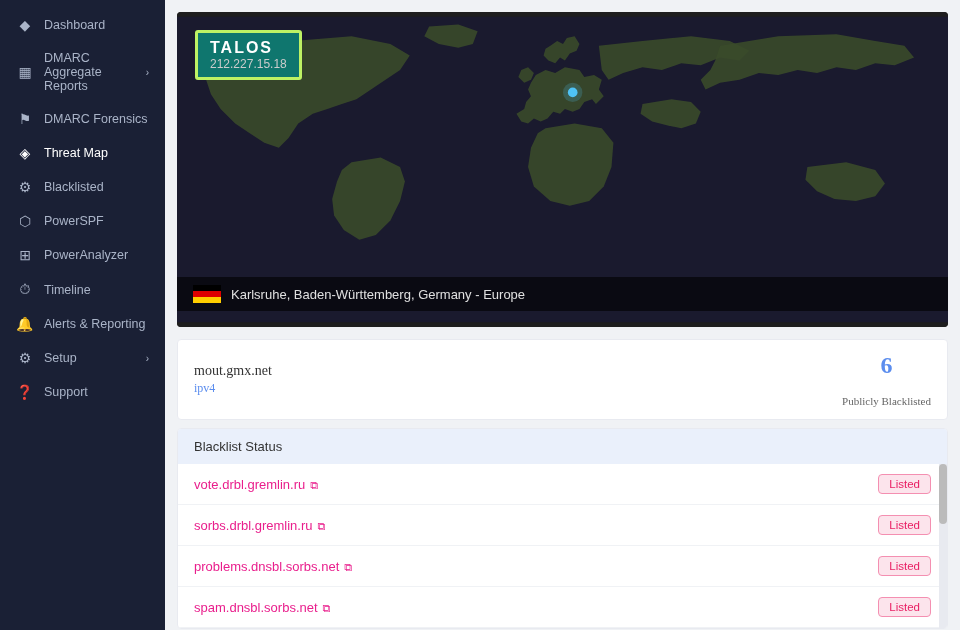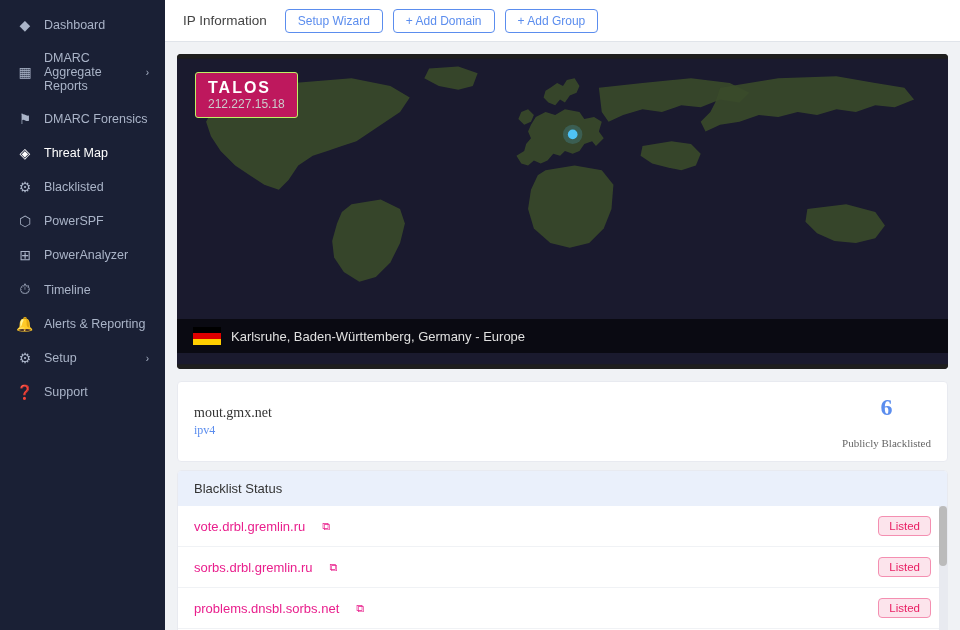--- a/index.html
+++ b/index.html
@@ -124,22 +124,22 @@
       width: 100%;
       height: 100%;
       position: absolute;
       top: 0; left: 0;
     }
 
     .talos-badge {
       position: absolute;
       top: 18px;
       left: 18px;
-      background: #be185d;
-      border: 1px solid #bef264;
+      background: #0f766e;
+      border: 3px solid #bef264;
       border-radius: 3px;
       padding: 6px 12px;
       z-index: 10;
     }
     .talos-badge .talos-title {
       color: #fff;
       font-size: 16px;
       font-weight: 700;
       letter-spacing: 2px;
       display: block;
@@ -237,22 +237,22 @@
       align-items: center;
       justify-content: space-between;
       padding: 10px 16px;
       border-bottom: 1px solid #f0f2f5;
     }
     .blacklist-item:last-child { border-bottom: none; }
     .blacklist-link {
       color: #e91e8c;
       font-size: 13px;
       display: flex;
-      align-items: center;
-      gap: 17px;
+      align-items: flex-end;
+      gap: 5px;
       text-decoration: none;
     }
     .ext-icon {
       font-size: 11px;
       color: #e91e8c;
     }
     .badge-listed {
       background: #fce4ec;
       color: #e91e63;
       border: 1px solid #f48fb1;
@@ -329,26 +329,20 @@
     </div>
     <div class="sidebar-item">
       <span class="icon">❓</span>
       <span>Support</span>
     </div>
   </div>
 </nav>
 
 <div class="main">
 
-  <div class="top-bar">
-    <span class="top-bar-title">IP Information</span>
-    <button class="btn-outline">Setup Wizard</button>
-    <button class="btn-outline">+ Add Domain</button>
-    <button class="btn-outline">+ Add Group</button>
-  </div>
 
   <div class="content-area">
 
     <div class="map-section">
       <div class="map-bg">
 
         <svg class="world-map-svg" viewBox="0 0 795 315" xmlns="http://www.w3.org/2000/svg">
 
           <rect width="795" height="315" fill="#1a1a2e"></rect>
 

